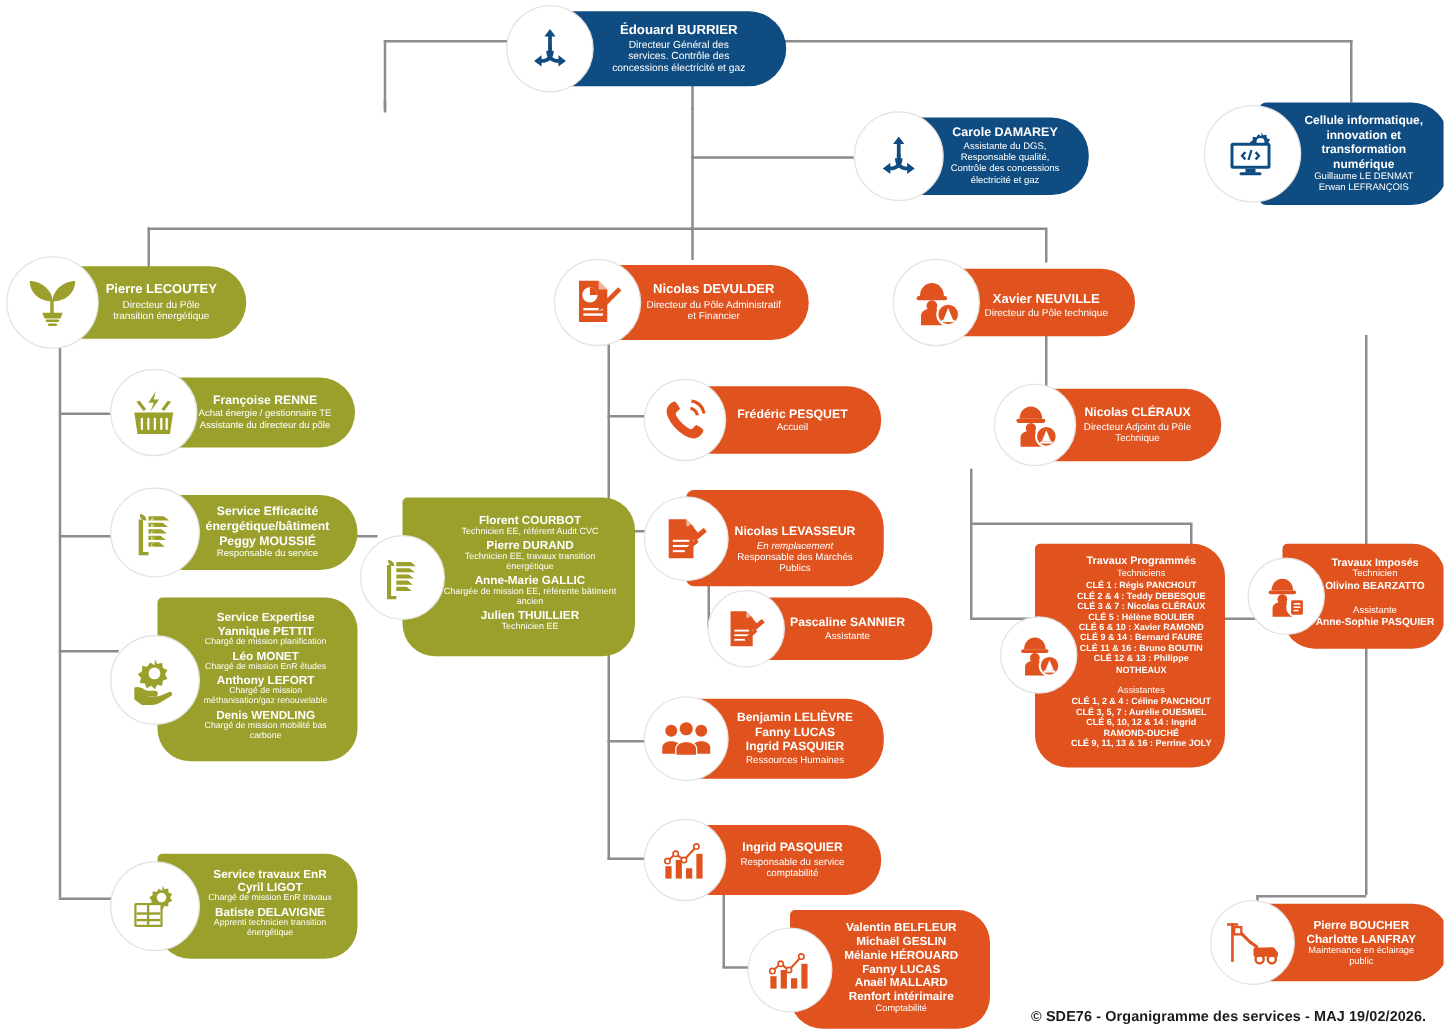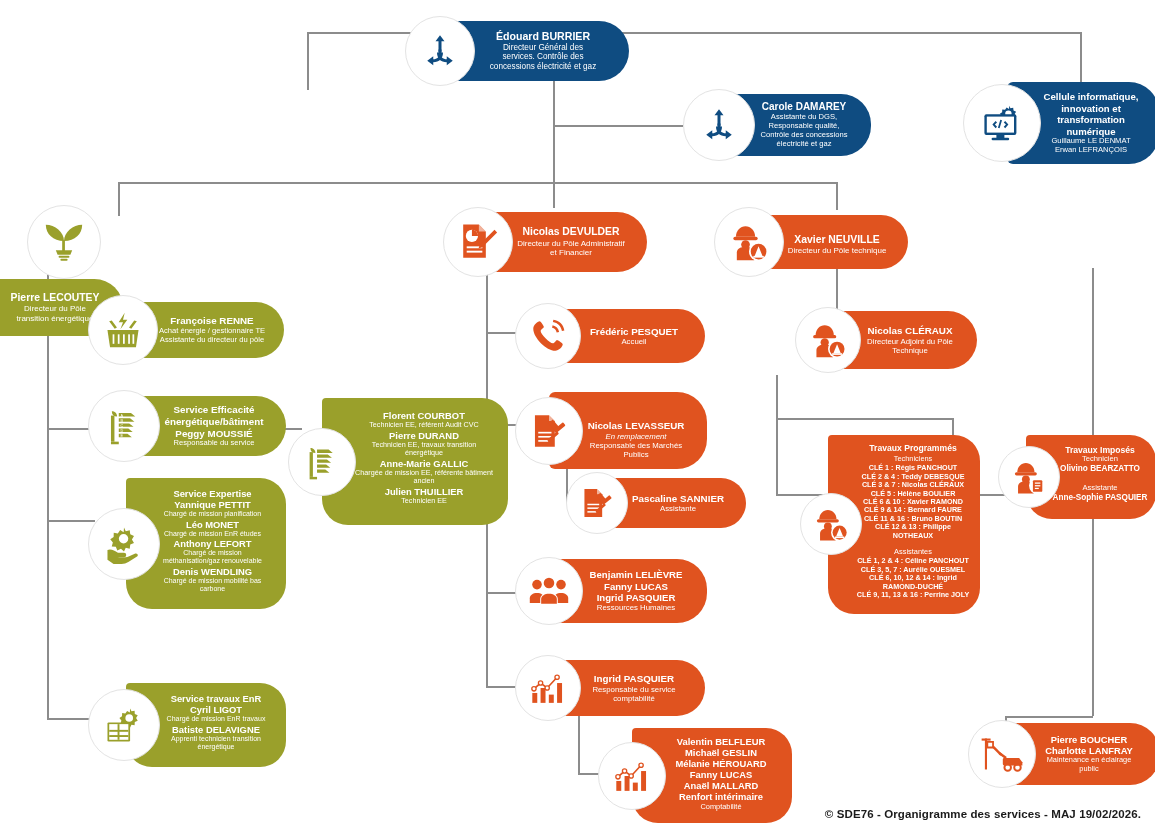--- a/index.html
+++ b/index.html
@@ -115,21 +115,21 @@
   <div class="line v grey" style="left:776px;top:375px;height:120px;"></div>
   <div class="line h grey" style="left:776px;top:494px;width:60px;"></div>
   <div class="line h grey" style="left:952px;top:494px;width:60px;"></div>
   <div class="line v grey" style="left:952px;top:418px;height:76px;"></div>
   <div class="line h grey" style="left:776px;top:418px;width:176px;"></div>
 
   <div class="line v grey" style="left:1092px;top:268px;height:448px;"></div>
   <div class="line h grey" style="left:1005px;top:716px;width:88px;"></div>
   <div class="line v grey" style="left:1005px;top:716px;height:14px;"></div>
 
-  <div class="node blue" style="left:405px;top:16px;">
+  <div class="node blue" style="left:405px;top:4px;">
     <div class="circle" style="width:70px;height:70px;">
       <svg width="36" height="36" viewBox="0 0 48 48" fill="#0f4c81" aria-hidden="true">
         <path d="M24 3l6 8h-4v14h-4V11h-4l6-8z"></path>
         <path d="M24 26c0 6 4 9 9 9v-4l8 6-8 6v-4c-8 0-13-5-13-13z"></path>
         <path d="M24 26c0 6-4 9-9 9v-4l-8 6 8 6v-4c8 0 13-5 13-13z"></path>
         <rect x="22" y="22" width="4" height="10"></rect>
       </svg>
     </div>
     <div class="body" style="width:188px;font-size:8.2px;padding-top:9px;padding-bottom:9px;">
       <span class="nm" style="font-size:10.6px;">Édouard BURRIER</span>
@@ -173,21 +173,21 @@
     <div class="body" style="width:152px;font-size:7.6px;padding-top:9px;padding-bottom:9px;">
       <span class="hd" style="font-size:9.6px;">Cellule informatique,</span>
       <span class="hd" style="font-size:9.6px;">innovation et</span>
       <span class="hd" style="font-size:9.6px;">transformation</span>
       <span class="hd" style="font-size:9.6px;">numérique</span>
       <span class="rl">Guillaume LE DENMAT</span>
       <span class="rl">Erwan LEFRANÇOIS</span>
     </div>
   </div>
 
-  <div class="node olive" style="left:5px;top:205px;flex-direction:column;">
+  <div class="node olive" style="left:5px;top:205px;">
     <div class="circle" style="width:74px;height:74px;">
       <svg width="40" height="42" viewBox="0 0 44 46" fill="#9aa02b" aria-hidden="true">
         <path d="M22 22C22 12 12 4 2 4c0 10 8 18 20 18z"></path>
         <path d="M22 22c0-10 10-18 20-18 0 10-8 18-20 18z"></path>
         <rect x="20" y="21" width="3" height="12"></rect>
         <path d="M13 32h18l-2 5H15l-2-5z"></path>
         <rect x="16" y="38" width="12" height="2.2" rx="1.1"></rect>
         <rect x="18" y="41.5" width="8" height="2.2" rx="1.1"></rect>
       </svg>
     </div>

